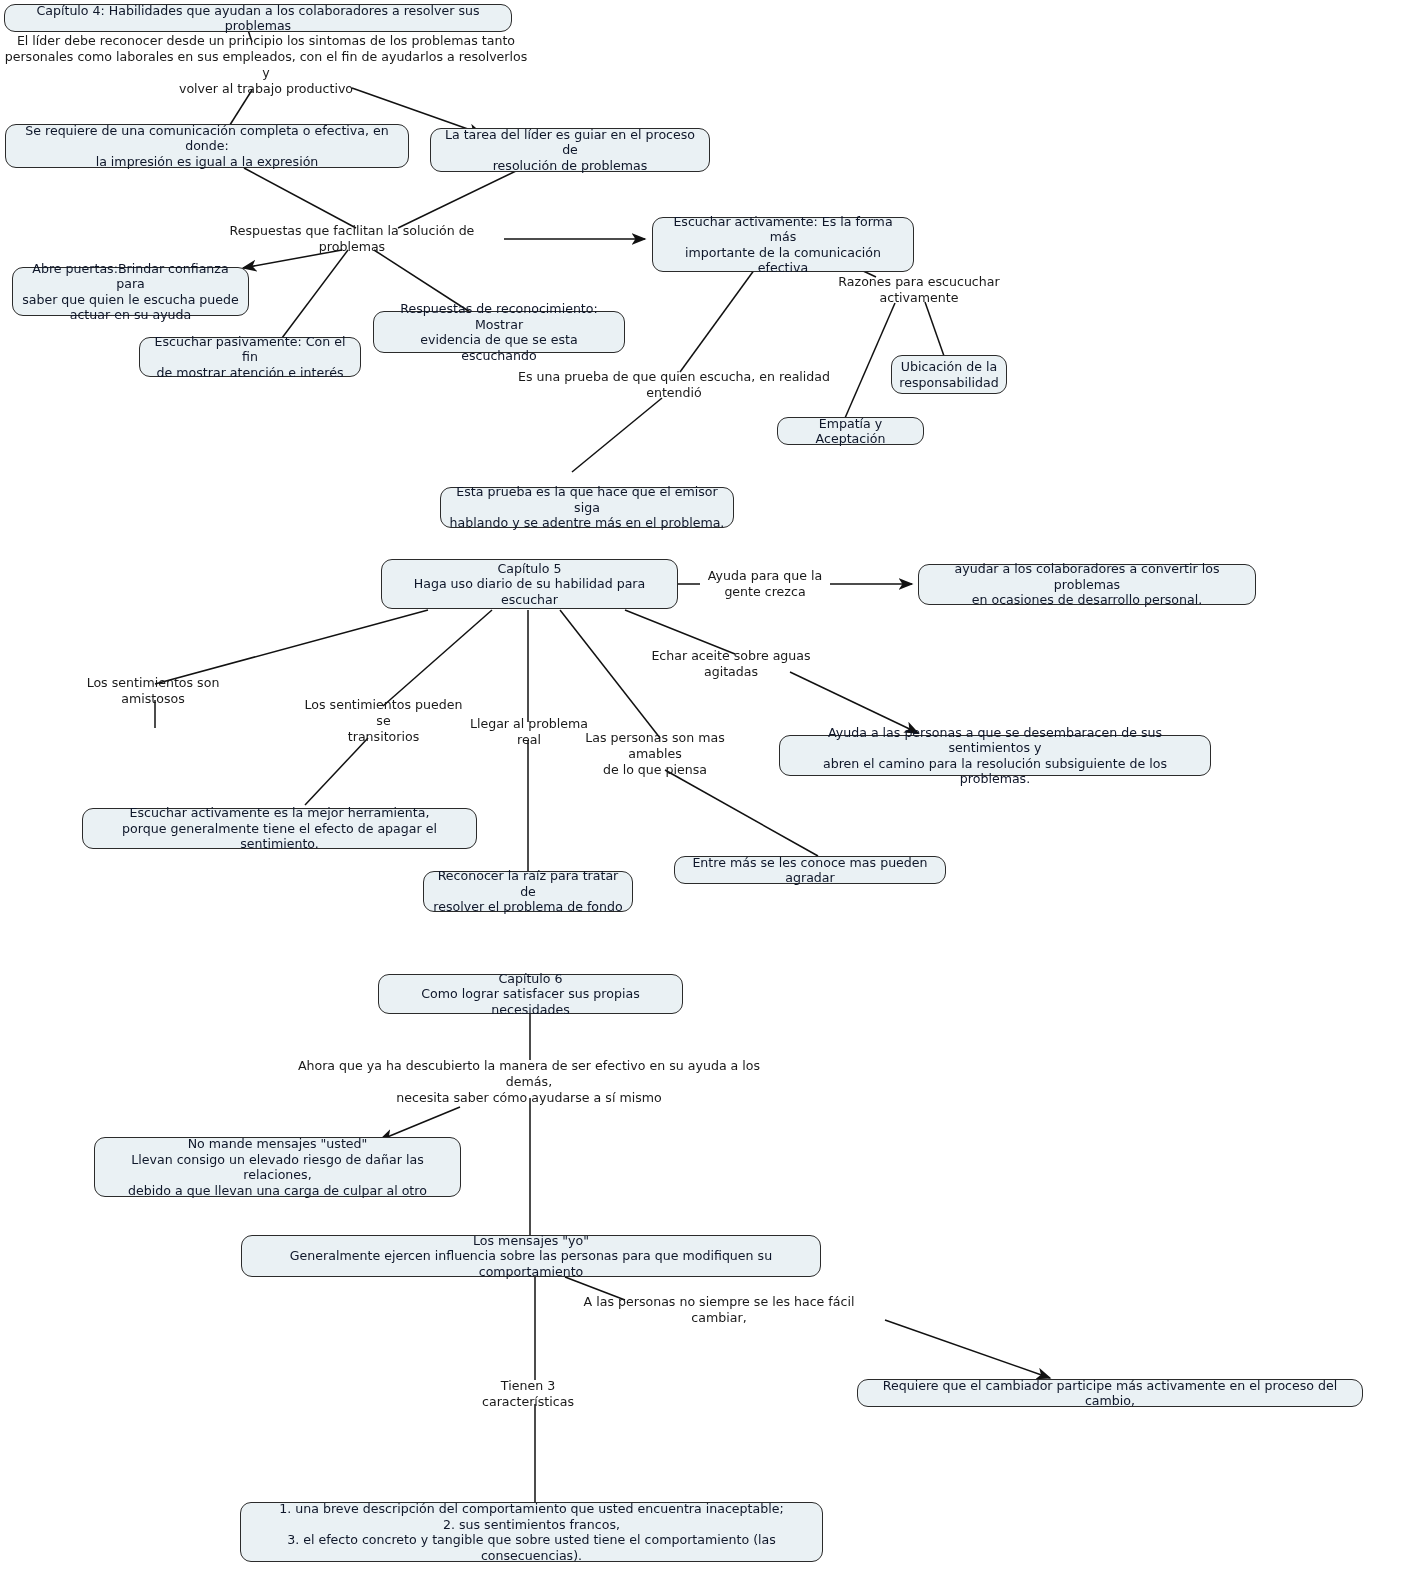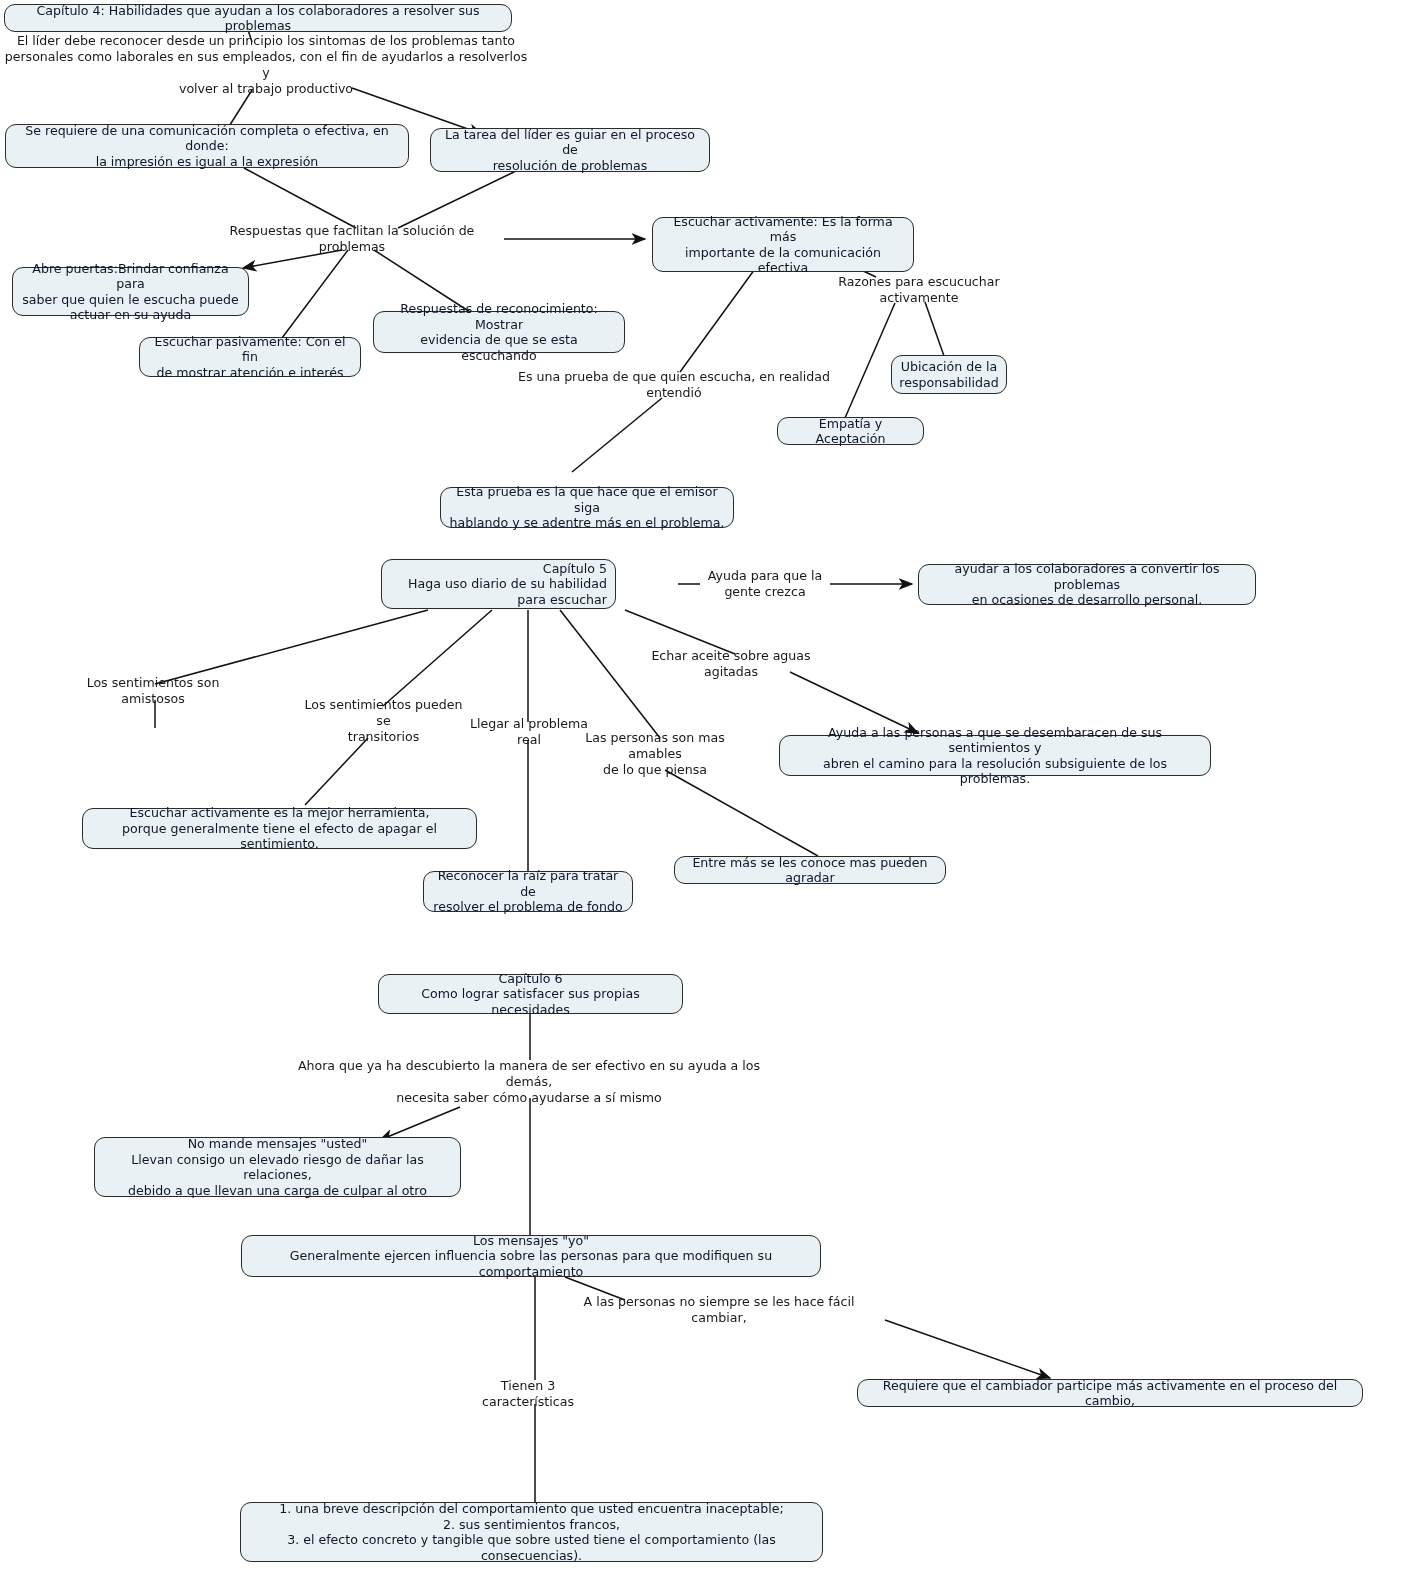--- a/index.html
+++ b/index.html
@@ -157,21 +157,21 @@
 evidencia de que se esta escuchando</div>
 
   <div class="node" style="left:891px; top:355px; width:116px; height:39px;">Ubicación de la
 responsabilidad</div>
 
   <div class="node" style="left:777px; top:417px; width:147px; height:28px;">Empatía y Aceptación</div>
 
   <div class="node" style="left:440px; top:477px; width:294px; height:41px;margin-top:10px;">Esta prueba es la que hace que el emisor siga
 hablando y se adentre más en el problema.</div>
 
-  <div class="node" style="left:381px; top:559px; width:235px; height:50px;text-align:right;">Capítulo 5
+  <div class="node" style="left:381px; top:559px; width:297px; height:50px;">Capítulo 5
 Haga uso diario de su habilidad para escuchar</div>
 
   <div class="node" style="left:918px; top:564px; width:338px; height:41px;">ayudar a los colaboradores a convertir los problemas
 en ocasiones de desarrollo personal.</div>
 
 
   <div class="node" style="left:82px; top:808px; width:395px; height:41px;">Escuchar activamente es la mejor herramienta,
 porque generalmente tiene el efecto de apagar el sentimiento.</div>
 
   <div class="node" style="left:423px; top:871px; width:210px; height:41px;">Reconocer la raíz para tratar de

